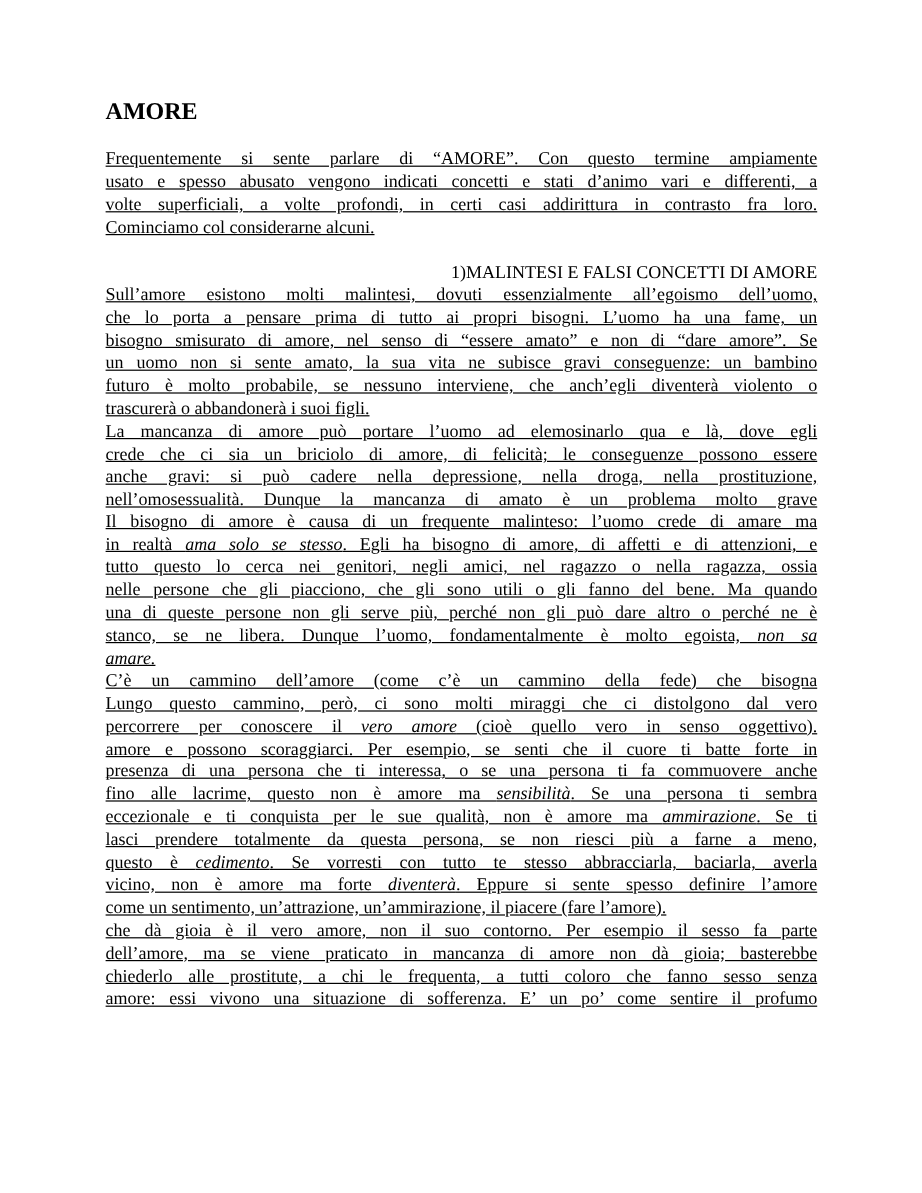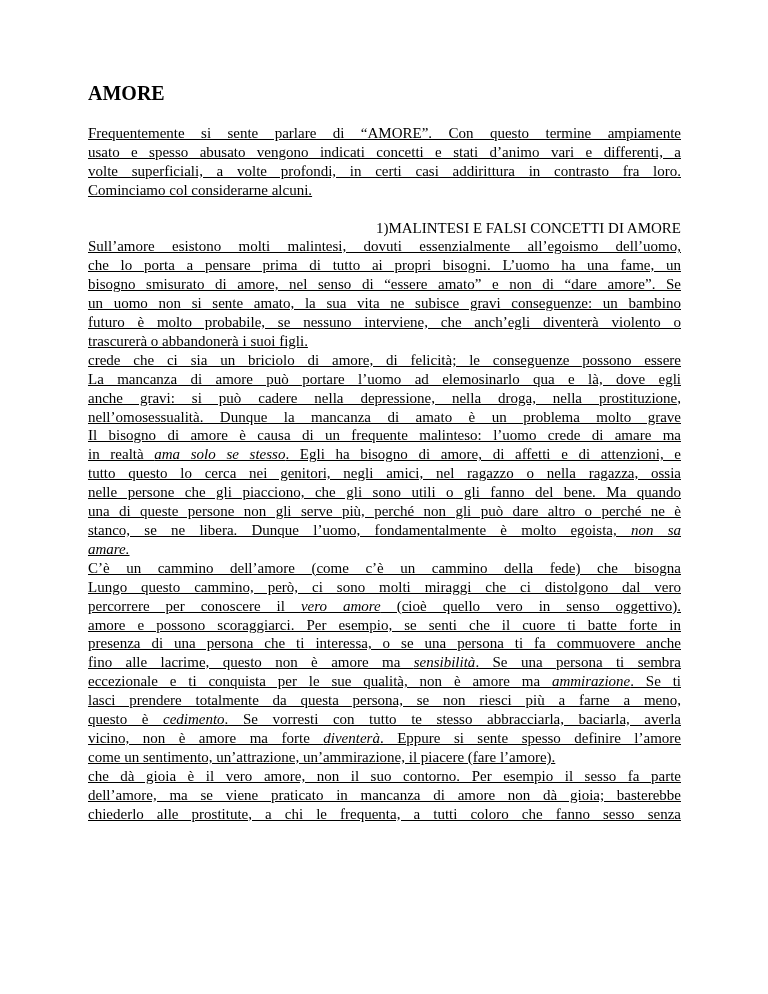--- a/index.html
+++ b/index.html
@@ -69,22 +69,22 @@
       <div>
         <span class="line">Sull’amore esistono molti malintesi, dovuti essenzialmente all’egoismo dell’uomo,</span>
         <span class="line">che lo porta a pensare prima di tutto ai propri bisogni. L’uomo ha una fame, un</span>
         <span class="line">bisogno smisurato di amore, nel senso di “essere amato” e non di “dare amore”. Se</span>
         <span class="line">un uomo non si sente amato, la sua vita ne subisce gravi conseguenze: un bambino</span>
         <span class="line">futuro è molto probabile, se nessuno interviene, che anch’egli diventerà violento o</span>
         <span class="line last">trascurerà o abbandonerà i suoi figli.</span>
       </div>
 
       <div>
+        <span class="line">La mancanza di amore può portare l’uomo ad elemosinarlo qua e là, dove egli</span>
         <span class="line">crede che ci sia un briciolo di amore, di felicità; le conseguenze possono essere</span>
-        <span class="line">La mancanza di amore può portare l’uomo ad elemosinarlo qua e là, dove egli</span>
         <span class="line">anche gravi: si può cadere nella depressione, nella droga, nella prostituzione,</span>
         <span class="line">nell’omosessualità. Dunque la mancanza di amato è un problema molto grave</span>
       </div>
 
       <div>
         <span class="line">Il bisogno di amore è causa di un frequente malinteso: l’uomo crede di amare ma</span>
         <span class="line"><span>in realtà </span><em>ama solo se stesso</em><span>. Egli ha bisogno di amore, di affetti e di attenzioni, e</span></span>
         <span class="line">tutto questo lo cerca nei genitori, negli amici, nel ragazzo o nella ragazza, ossia</span>
         <span class="line">nelle persone che gli piacciono, che gli sono utili o gli fanno del bene. Ma quando</span>
         <span class="line">una di queste persone non gli serve più, perché non gli può dare altro o perché ne è</span>
@@ -103,17 +103,18 @@
         <span class="line">lasci prendere totalmente da questa persona, se non riesci più a farne a meno,</span>
         <span class="line"><span>questo è </span><em>cedimento</em><span>. Se vorresti con tutto te stesso abbracciarla, baciarla, averla</span></span>
         <span class="line"><span>vicino, non è amore ma forte </span><em>diventerà</em><span>. Eppure si sente spesso definire l’amore</span></span>
         <span class="line last">come un sentimento, un’attrazione, un’ammirazione, il piacere (fare l’amore).</span>
       </div>
 
       <div>
         <span class="line">che dà gioia è il vero amore, non il suo contorno. Per esempio il sesso fa parte</span>
         <span class="line">dell’amore, ma se viene praticato in mancanza di amore non dà gioia; basterebbe</span>
         <span class="line">chiederlo alle prostitute, a chi le frequenta, a tutti coloro che fanno sesso senza</span>
+        <span class="line">amore: essi vivono una situazione di sofferenza. E’ un po’ come sentire il profumo</span>
       </div>
 
     </div>
   </div>
 </div>
 
 </body></html>

